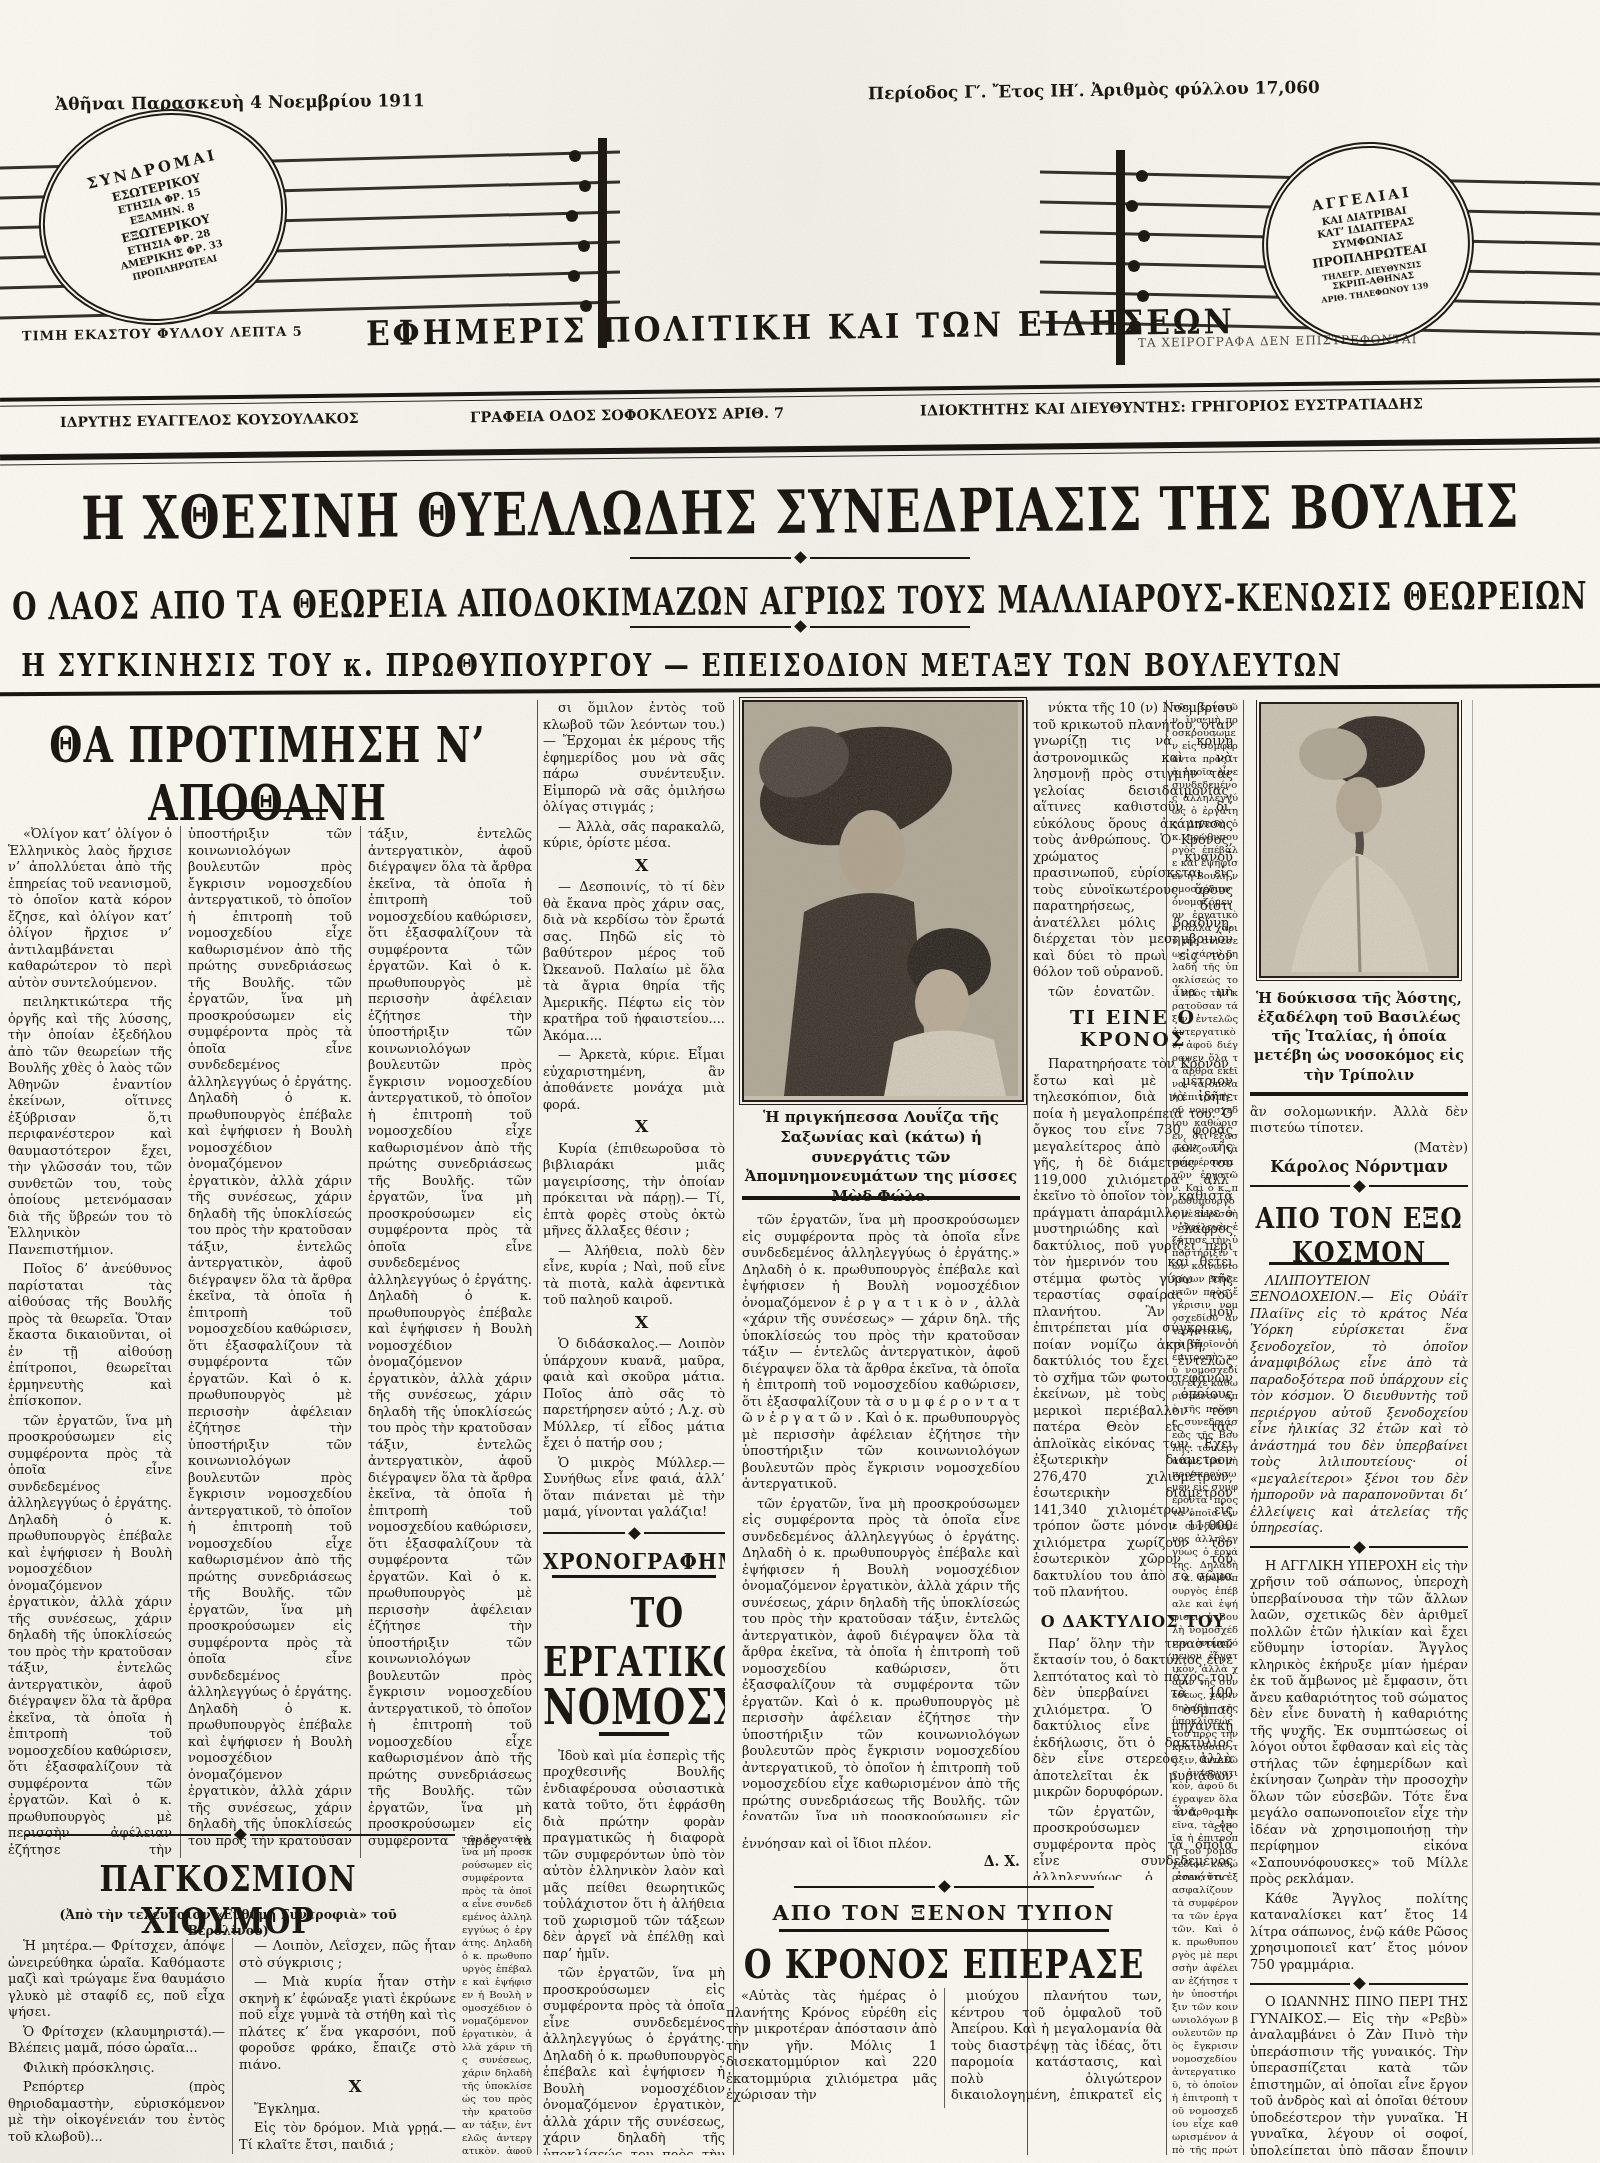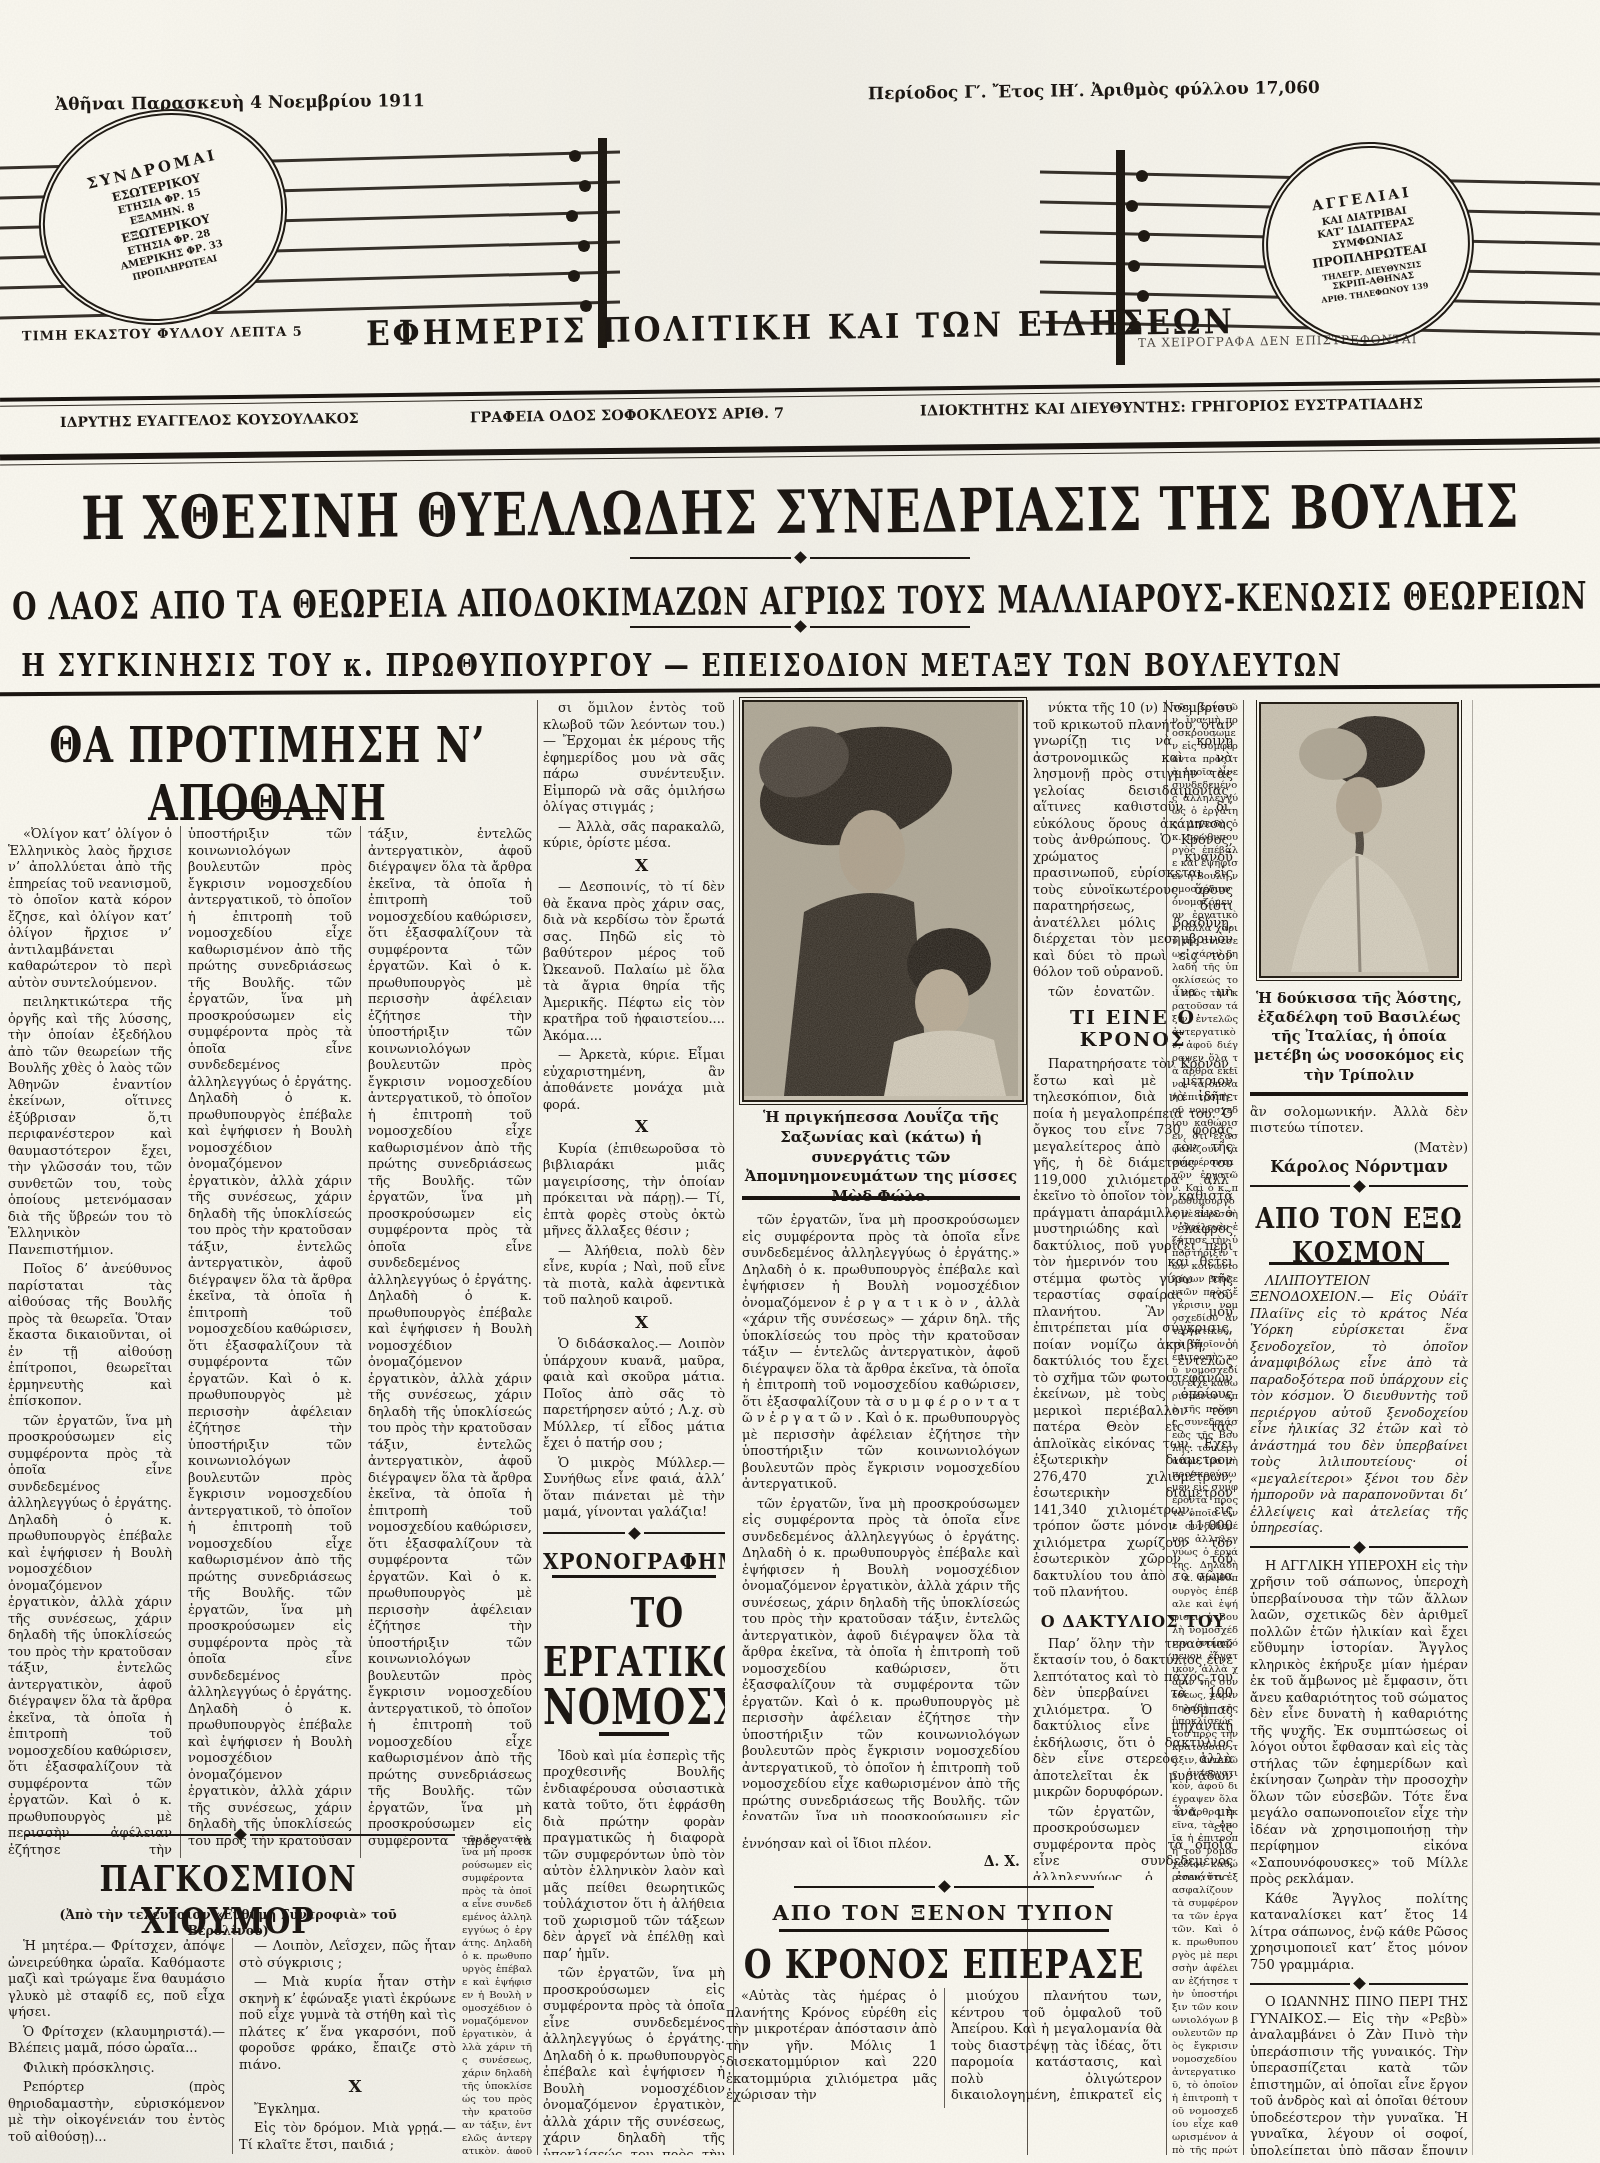--- a/index.html
+++ b/index.html
@@ -163,21 +163,21 @@
       <i></i>
     </div>
   <div class="abs ctr" style="left:8px;top:1848px;width:440px;">
     <span class="display" style="font-size:30px;display:inline-block;transform:scaleY(1.2);">ΠΑΓΚΟΣΜΙΟΝ ΧΙΟΥΜΟΡ</span>
   </div>
   <div class="abs ctr" style="left:38px;top:1898px;width:380px;font-size:12.5px;font-weight:bold;line-height:1.3;">(Ἀπὸ τὴν τελευταίαν «Εὔθυμη Συντροφιὰ» τοῦ Βερολίνου)</div>
   <div class="abs colbox smalltext twocol" style="left:8px;top:1938px;width:448px;height:216px;">
     <p>Ἡ μητέρα.— Φρίτσχεν, ἀπόψε ὠνειρεύθηκα ὡραῖα. Καθόμαστε μαζὶ καὶ τρώγαμε ἕνα θαυμάσιο γλυκὸ μὲ σταφίδ ες, ποῦ εἶχα ψήσει.</p>
     <p>Ὁ Φρίτσχεν (κλαυμηριστά).— Βλέπεις μαμᾶ, πόσο ὡραῖα...</p>
     <p>Φιλικὴ πρόσκλησις.</p>
-    <p>Ρεπόρτερ (πρὸς θηριοδαμαστὴν, εὑρισκόμενον μὲ τὴν οἰκογένειάν του ἐντὸς τοῦ αἰθούσῃ)...</p>
+    <p>Ρεπόρτερ (πρὸς θηριοδαμαστὴν, εὑρισκόμενον μὲ τὴν οἰκογένειάν του ἐντὸς τοῦ κλωβοῦ)...</p>
     <p>— Λοιπὸν, Λεΐσχεν, πῶς ἦταν στὸ σύγκρισις ;</p>
     <p>— Μιὰ κυρία ἦταν στὴν σκηνὴ κ’ ἐφώναξε γιατὶ ἐκρύωνε ποῦ εἶχε γυμνὰ τὰ στήθη καὶ τὶς πλάτες κ’ ἕνα γκαρσόνι, ποῦ φοροῦσε φράκο, ἔπαιζε στὸ πιάνο.</p>
     <p class="xsep">Χ</p>
     <p>Ἔγκλημα.</p>
     <p>Εἰς τὸν δρόμον. Μιὰ γρῃά.— Τί κλαῖτε ἔτσι, παιδιά ;</p>
 
   </div>
 
   <div class="abs colbox tiny" style="left:462px;top:1832px;width:70px;height:322px;">τῶν ἐργατῶν, ἵνα μὴ προσκρούσωμεν εἰς συμφέροντα πρὸς τὰ ὁποῖα εἶνε συνδεδεμένος ἀλληλεγγύως ὁ ἐργάτης. Δηλαδὴ ὁ κ. πρωθυπουργὸς ἐπέβαλε καὶ ἐψήφισεν ἡ Βουλὴ νομοσχέδιον ὀνομαζόμενον ἐργατικὸν, ἀλλὰ χάριν τῆς συνέσεως, χάριν δηλαδὴ τῆς ὑποκλίσεώς του πρὸς τὴν κρατοῦσαν τάξιν, ἐντελῶς ἀντεργατικὸν, ἀφοῦ διέγραψεν ὅλα τὰ ἄρθρα ἐκεῖνα, τὰ ὁποῖα ἡ ἐπιτροπὴ τοῦ νομοσχεδίου καθώρισεν, ὅτι ἐξασφαλίζουν τὰ συμφέροντα τῶν ἐργατῶν. Καὶ ὁ κ. πρωθυπουργὸς μὲ περισσὴν ἀφέλειαν ἐζήτησε τὴν ὑποστήριξιν τῶν κοινωνιολόγων βουλευτῶν πρὸς ἔγκρισιν νομοσχεδίου ἀντεργατικοῦ, τὸ ὁποῖον ἡ ἐπιτροπὴ τοῦ νομοσχεδίου εἶχε καθωρισμένον ἀπὸ τῆς πρώτης συνεδριάσεως τῆς Βουλῆς.</div>
 

